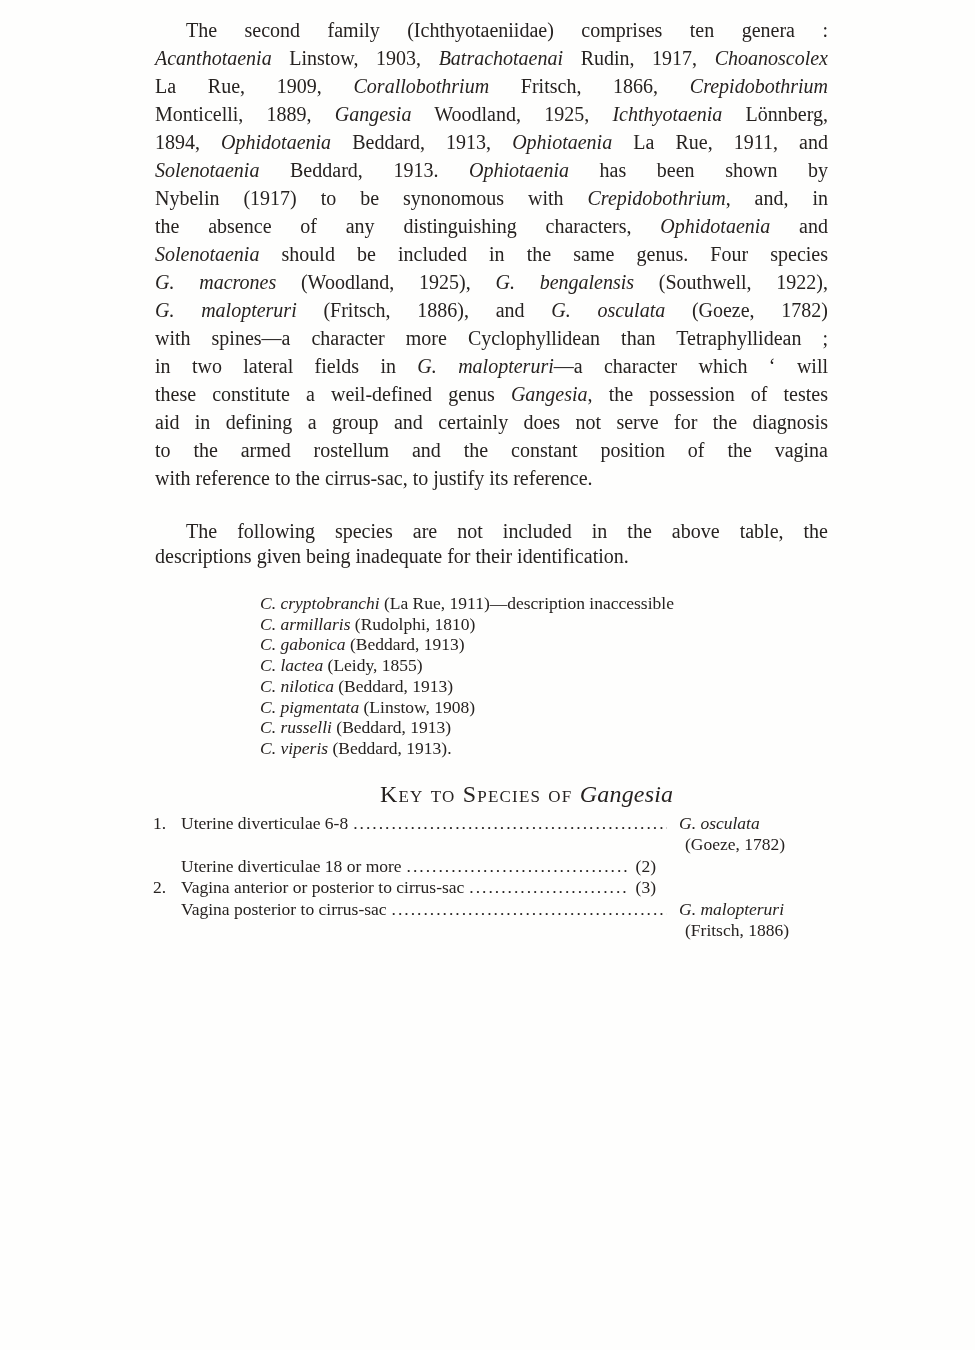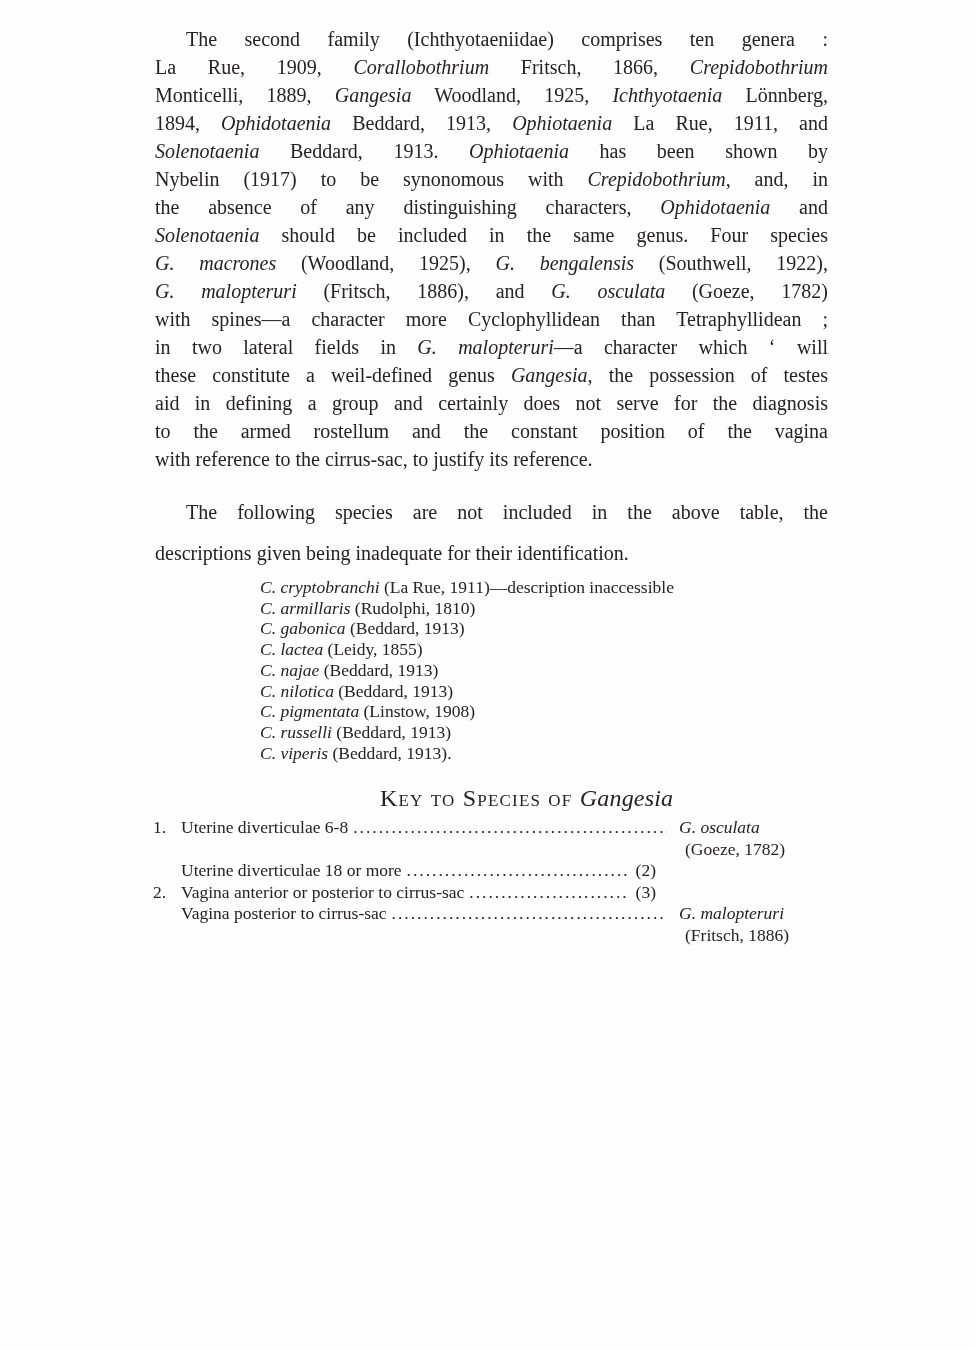--- a/index.html
+++ b/index.html
@@ -12,37 +12,37 @@
     width: 975px;
     height: 1350px;
     background: #fefefd;
     overflow: hidden;
     font-family: "Liberation Serif", "DejaVu Serif", serif;
     color: #262220;
   }
   .col {
     position: absolute;
     left: 155px;
-    top: 25px;
+    top: 16px;
     width: 673px;
   }
   
   .para .line {
     font-size: 20px;
     line-height: 28px;
     text-align: justify;
     text-align-last: justify;
     white-space: nowrap;
   }
   .para .line.indent { text-indent: 31px; }
   .para .line.last  { text-align-last: left; }
   .para2 { margin-top: 27px; }
-  .para2 .line { line-height: 25px; margin-top: 16px; }
+  .para2 .line { line-height: 25px; }
   
-  .species { margin-top: 11px; margin-left: 105px; }
+  .species { margin-top: 24px; margin-left: 105px; }
   .species .species-line {
     font-size: 17.5px;
     line-height: 20.7px;
   }
   
   .key-heading {
     margin-top: 25px;
     margin-left: 225px;
     font-size: 24px;
     line-height: 21px;
@@ -85,20 +85,21 @@
     white-space: nowrap;
   }
 </style>
 </head>
 <body>
 
 <div class="page">
   <div class="col">
     <div class="para para1" id="p1">
         <div class="line indent">The second family (Ichthyotaeniidae) comprises ten genera :</div>
+        <div class="line"><i>Acanthotaenia</i> Linstow, 1903, <i>Batrachotaenai</i> Rudin, 1917, <i>Choanoscolex</i></div>
         <div class="line">La Rue, 1909, <i>Corallobothrium</i> Fritsch, 1866, <i>Crepidobothrium</i></div>
         <div class="line">Monticelli, 1889, <i>Gangesia</i> Woodland, 1925, <i>Ichthyotaenia</i> Lönnberg,</div>
         <div class="line">1894, <i>Ophidotaenia</i> Beddard, 1913, <i>Ophiotaenia</i> La Rue, 1911, and</div>
         <div class="line"><i>Solenotaenia</i> Beddard, 1913. <i>Ophiotaenia</i> has been shown by</div>
         <div class="line">Nybelin (1917) to be synonomous with <i>Crepidobothrium</i>, and, in</div>
         <div class="line">the absence of any distinguishing characters, <i>Ophidotaenia</i> and</div>
         <div class="line"><i>Solenotaenia</i> should be included in the same genus.  Four species</div>
         <div class="line"><i>G. macrones</i> (Woodland, 1925), <i>G. bengalensis</i> (Southwell, 1922),</div>
         <div class="line"><i>G. malopteruri</i> (Fritsch, 1886), and <i>G. osculata</i> (Goeze, 1782)</div>
         <div class="line">with spines—a character more Cyclophyllidean than Tetraphyllidean ;</div>
@@ -110,21 +111,20 @@
       </div>
     <div class="para para2" id="p2">
         <div class="line indent">The following species are not included in the above table, the</div>
         <div class="line last">descriptions given being inadequate for their identification.</div>
       </div>
     <div class="species" id="splist">
         <div class="species-line"><i>C. cryptobranchi</i> (La Rue, 1911)—description inaccessible</div>
         <div class="species-line"><i>C. armillaris</i> (Rudolphi, 1810)</div>
         <div class="species-line"><i>C. gabonica</i> (Beddard, 1913)</div>
         <div class="species-line"><i>C. lactea</i> (Leidy, 1855)</div>
-        <div class="species-line"><i>C. najae</i> (Beddard, 1913)</div>
         <div class="species-line"><i>C. nilotica</i> (Beddard, 1913)</div>
         <div class="species-line"><i>C. pigmentata</i> (Linstow, 1908)</div>
         <div class="species-line"><i>C. russelli</i> (Beddard, 1913)</div>
         <div class="species-line"><i>C. viperis</i> (Beddard, 1913).</div>
       </div>
     <div class="key-heading">Key to Species of <i>Gangesia</i></div>
     <div class="key" id="keylist">
         <div class="key-row long">
           <span class="num">1.</span>
           <span class="klabel">Uterine diverticulae 6-8</span>

